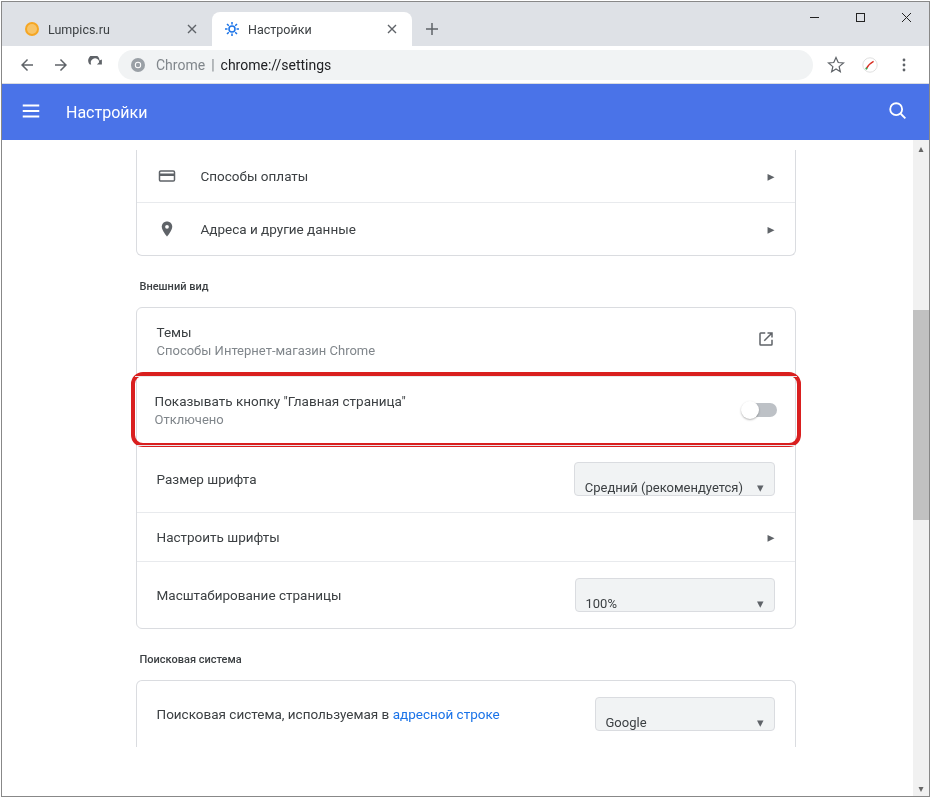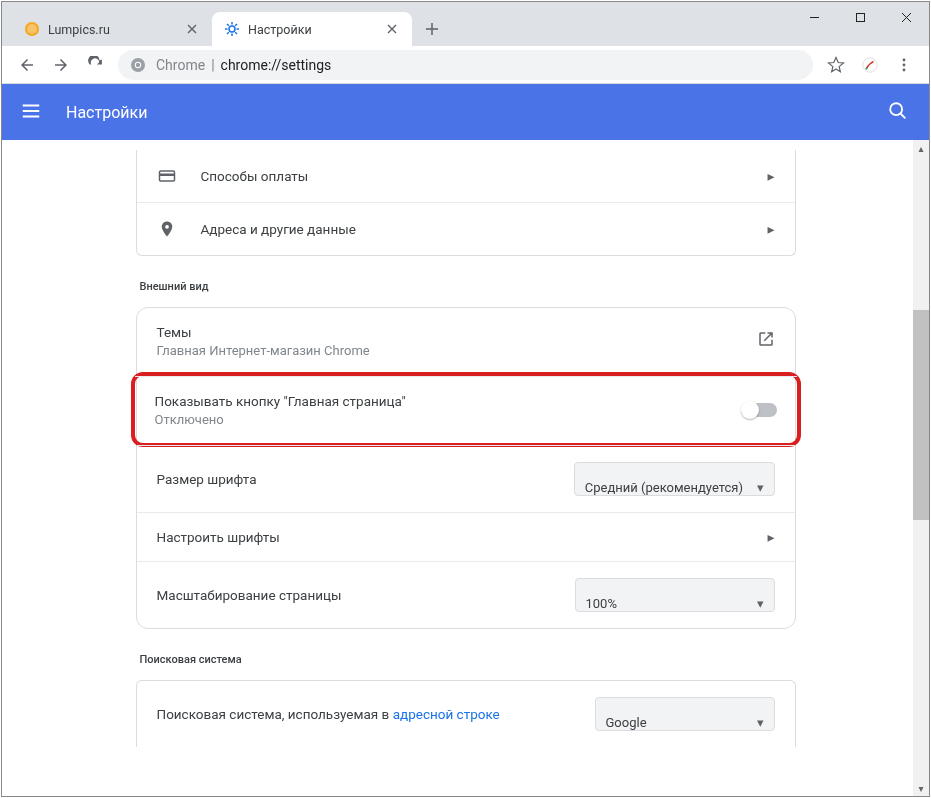--- a/index.html
+++ b/index.html
@@ -39,21 +39,21 @@
 .bluebar .search { width: 24px; height: 24px; }
 
 
 .content { flex: 1; background: #fff; overflow: hidden; position: relative; display: flex; justify-content: center; }
 .scroll-track { position: absolute; right: 0; top: 0; width: 16px; height: 100%; background: #f1f1f1; }
 .scroll-thumb { position: absolute; right: 0; width: 16px; background: #c1c1c1; }
 .scroll-arrow { position: absolute; right: 0; width: 16px; height: 16px; display:flex; align-items:center; justify-content:center; color:#666; font-size:10px;}
 
 .inner { width: 660px; padding-top: 10px; }
 
-.card { border: 1px solid #dadce0; border-radius: 12px; background: #fff; margin-bottom: 24px; }
+.card { border: 1px solid #dadce0; border-radius: 6px; background: #fff; margin-bottom: 24px; }
 .card-top-partial { border-top: none; border-radius: 0 0 6px 6px; }
 
 .section-title { font-size: 11px; color: #3c4043; font-weight: 500; margin: 0 0 14px 4px; }
 
 .row { display: flex; align-items: center; padding: 16px 20px; border-top: 1px solid #e8eaed; position: relative; }
 .row:first-child { border-top: none; }
 .row .icon-slot { width: 20px; height: 20px; margin-right: 24px; color: #5f6368; flex-shrink: 0; display:flex; align-items:center; justify-content:center; }
 .row .text-main { flex: 1; }
 .row .text-main .primary { font-size: 13.5px; color: #3c4043; }
 .row .text-main .secondary { font-size: 13px; color: #80868b; margin-top: 3px; }
@@ -241,21 +241,21 @@
           <span class="arrow">▸</span>
         </div>
       </div>
 
       <div class="section-title">Внешний вид</div>
       <div class="card">
 
         <div class="row">
           <div class="text-main">
             <div class="primary">Темы</div>
-            <div class="secondary">Главная Интернет-магазин Chrome</div>
+            <div class="secondary">Способы Интернет-магазин Chrome</div>
           </div>
           <span class="action">
             <svg width="18" height="18" viewBox="0 0 24 24">
                 <path d="M19 19H5V5h6V3H5a2 2 0 00-2 2v14a2 2 0 002 2h14a2 2 0 002-2v-6h-2v6zM14 3v2h3.6L9 13.6 10.4 15 19 6.4V10h2V3h-7z" fill="#5f6368"></path>
               </svg>
           </span>
         </div>
 
         <div class="highlight-box">
           <div class="row" style="border-top:1px solid #e8eaed">

